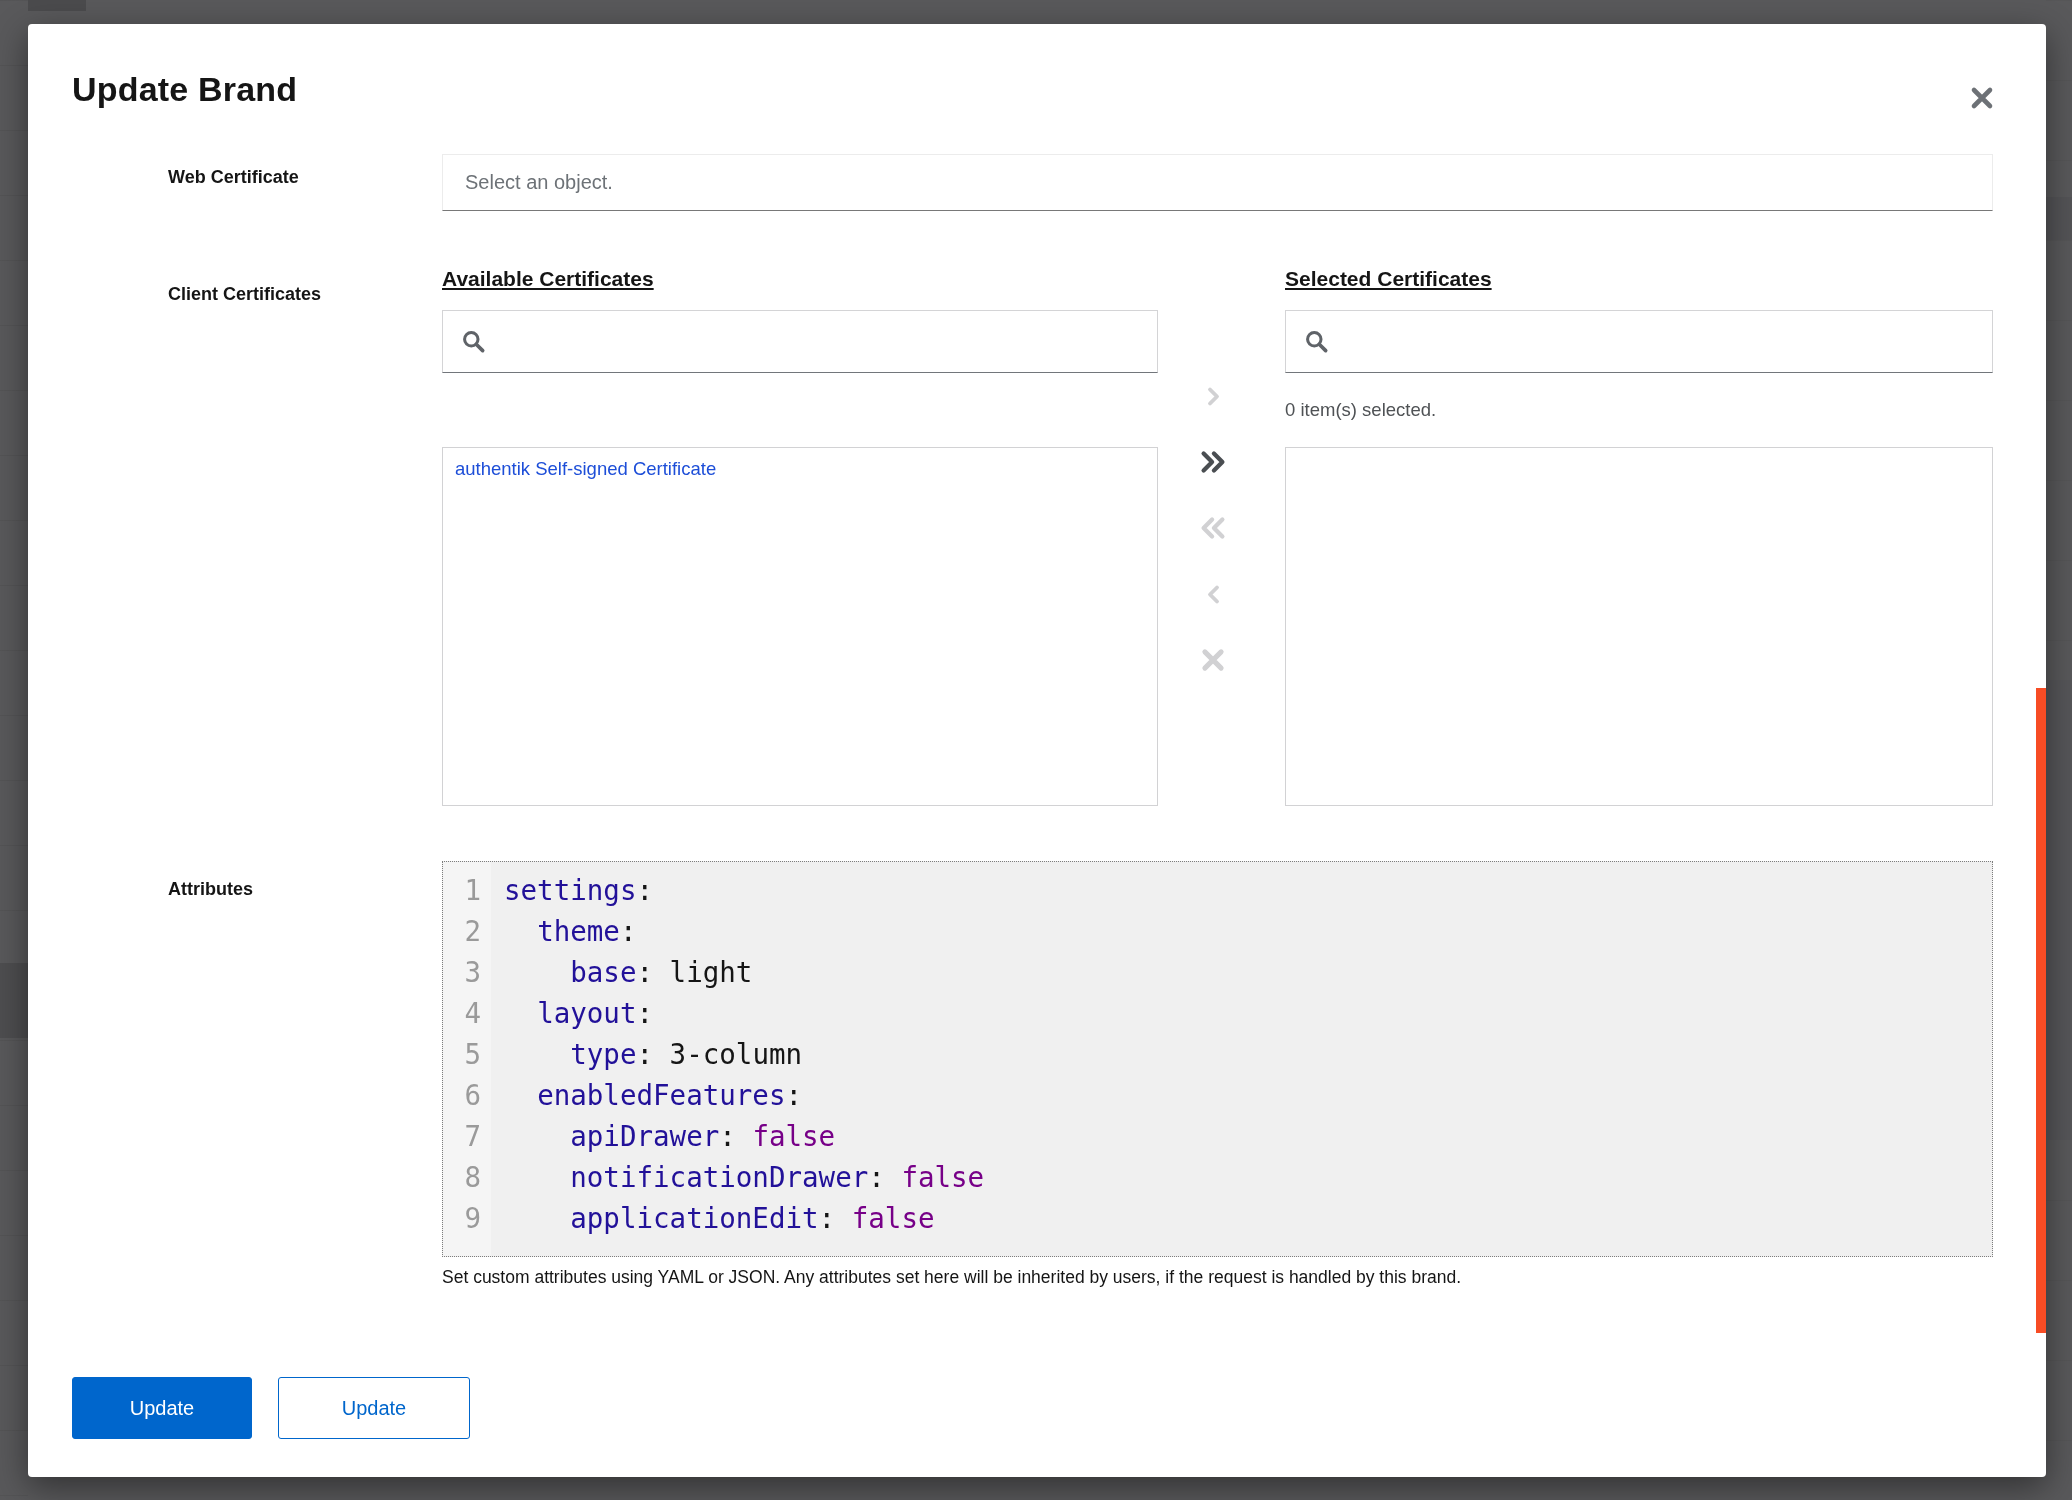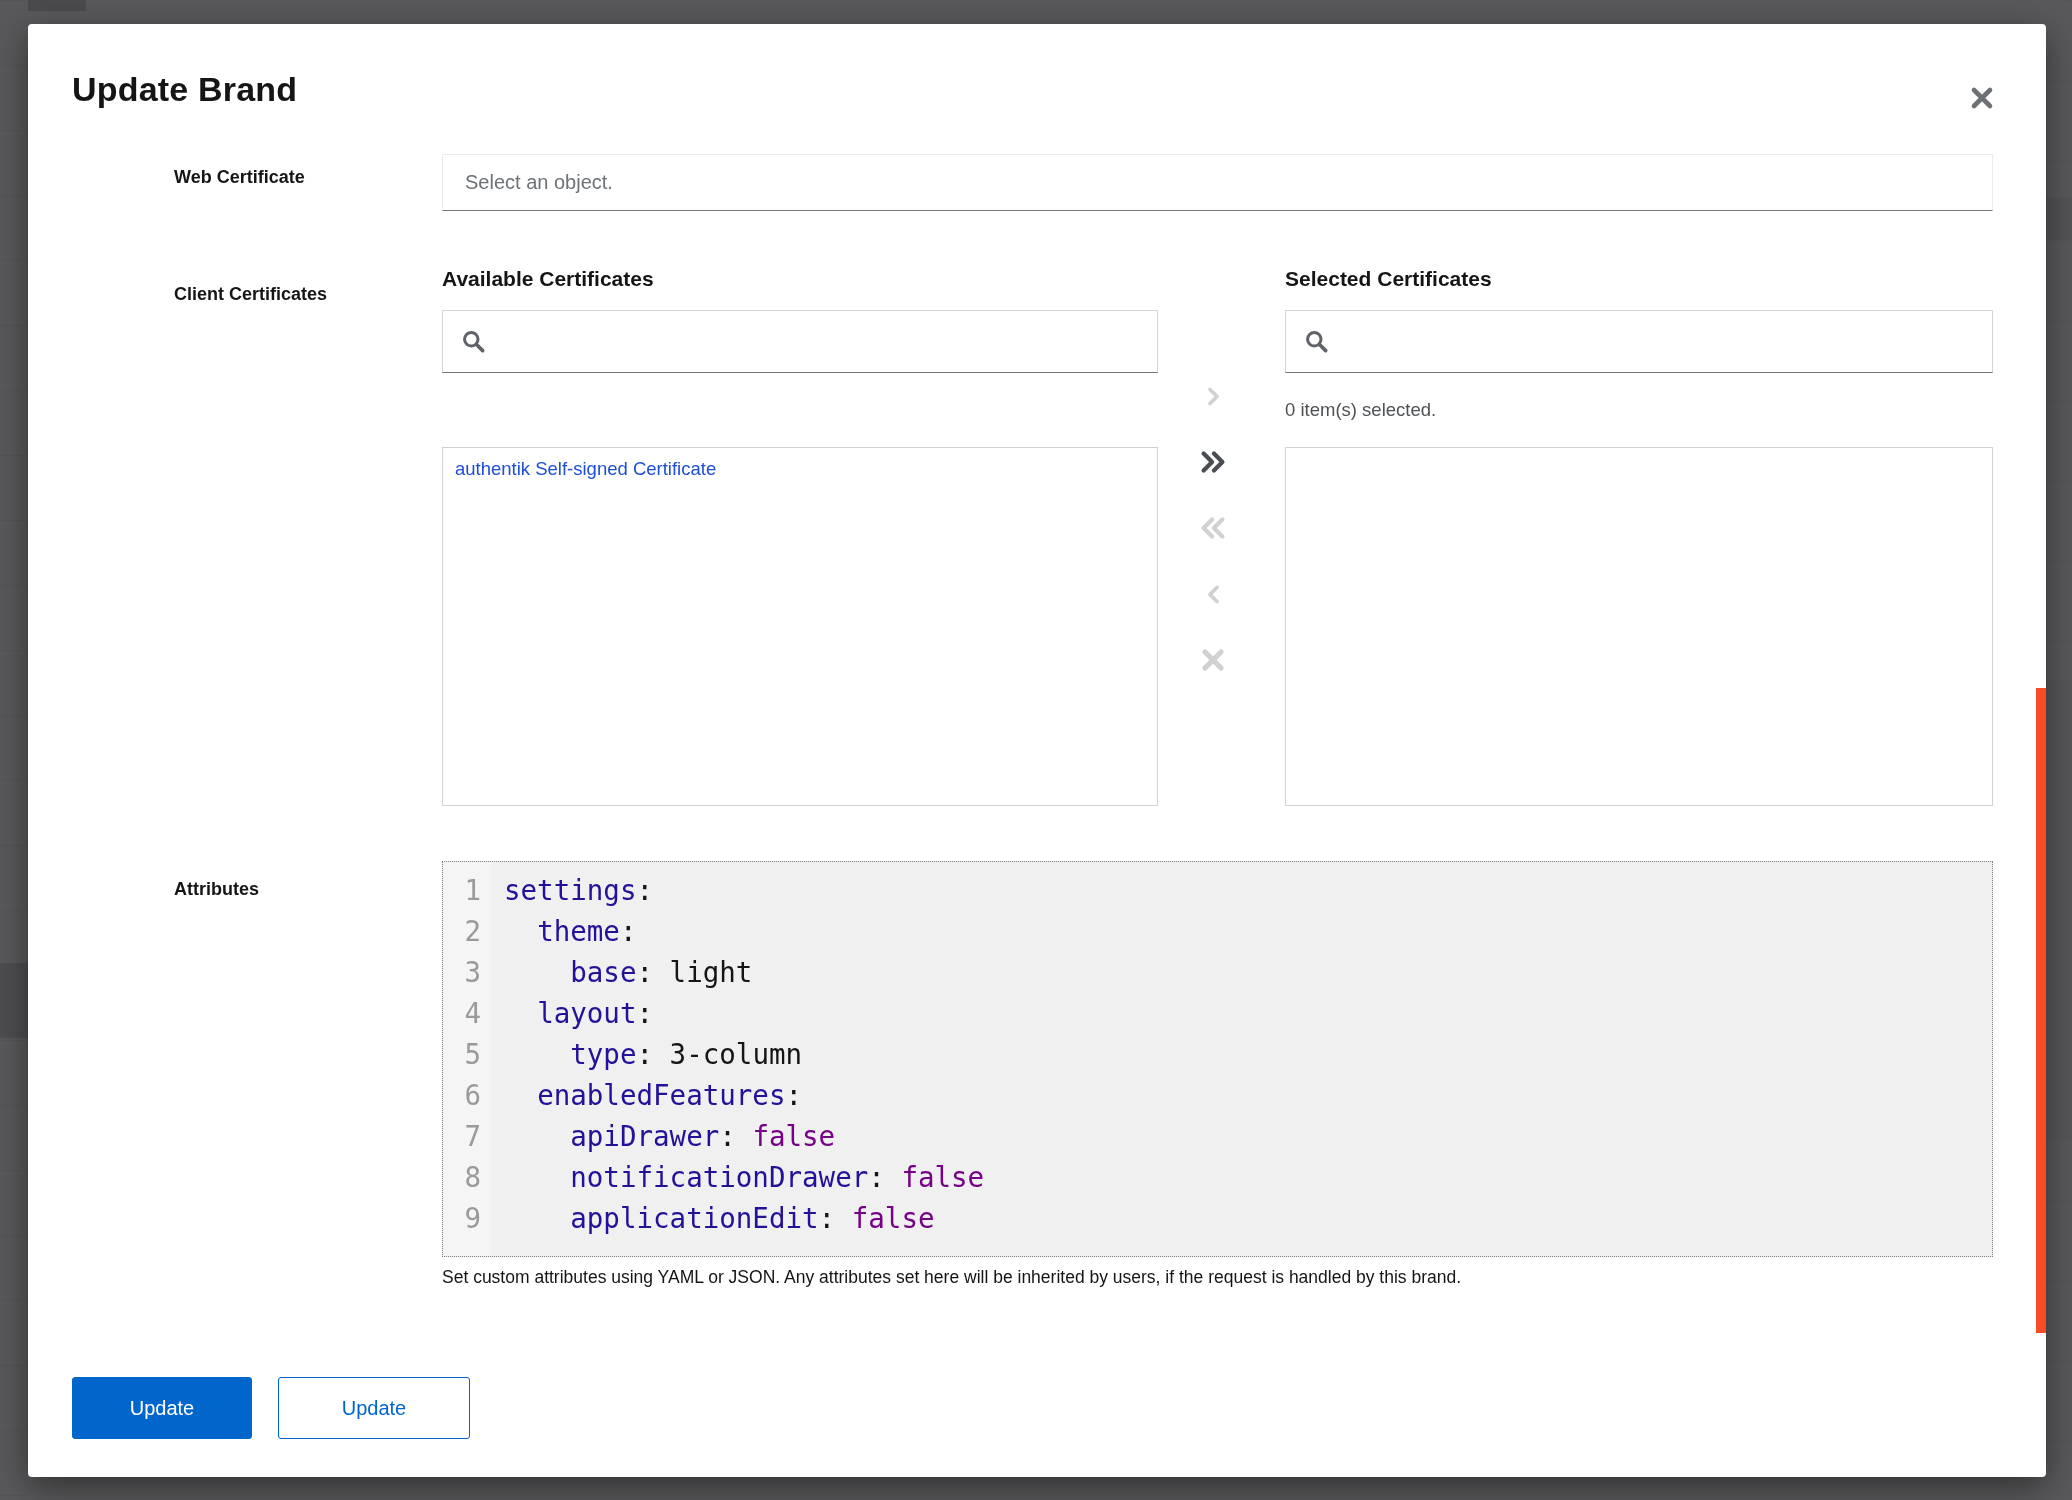--- a/index.html
+++ b/index.html
@@ -35,37 +35,37 @@
   }
   .modal-close {
     position:absolute; left:1936px; top:56px; width:36px; height:36px;
     background:none; border:none; cursor:pointer; color:#6d7176;
     display:flex; align-items:center; justify-content:center;
   }
 
   
   .form-label {
     position:absolute; left:140px;
-    font-size:18px; font-weight:700; color:#151515;margin-left:6px;
+    font-size:18px; font-weight:700; color:#151515;
   }
   .lbl-web  { top:143px; }
   .lbl-cert { top:260px; }
   .lbl-attr { top:855px; }
 
   .select-input {
     position:absolute; left:414px; top:130px; width:1551px; height:57px;
     border:1px solid #ececec; border-bottom:1px solid #787878;
     background:#fff; padding:0 22px; font-size:20px; color:#151515;
     font-family:"Liberation Sans","DejaVu Sans",sans-serif; outline:none;
   }
   .select-input::placeholder { color:#6d7277; opacity:1; }
 
   .dls-heading {
     position:absolute; top:243px;
-    font-size:21px; font-weight:700; color:#151515;
+    font-size:21px; font-weight:700; color:#151515;text-decoration:underline;
   }
   .head-avail { left:414px; }
   .head-sel   { left:1257px; }
 
   .search-box {
     position:absolute; top:286px; height:63px; background:#fff;
     border:1px solid #d4d4d6; border-bottom:1px solid #72767b;
     display:flex; align-items:center; padding:0 18px;
   }
   .search-left  { left:414px;  width:716px; }

